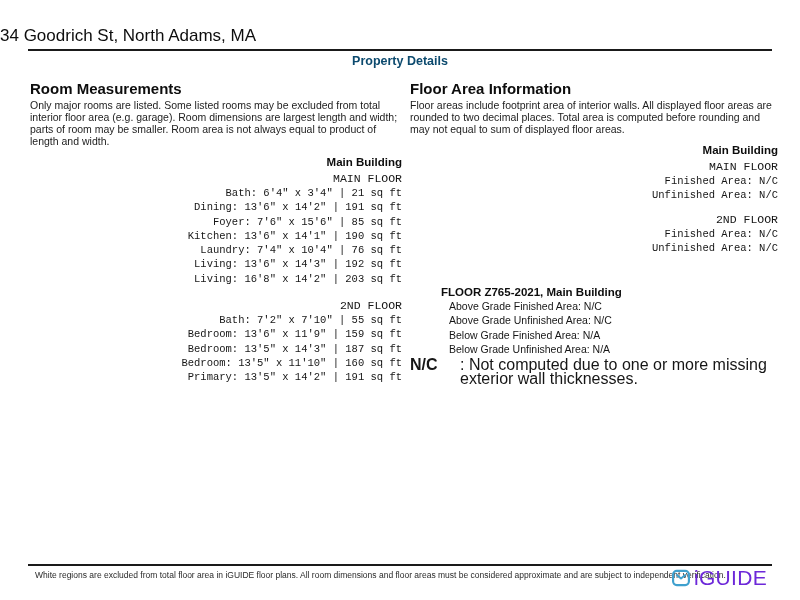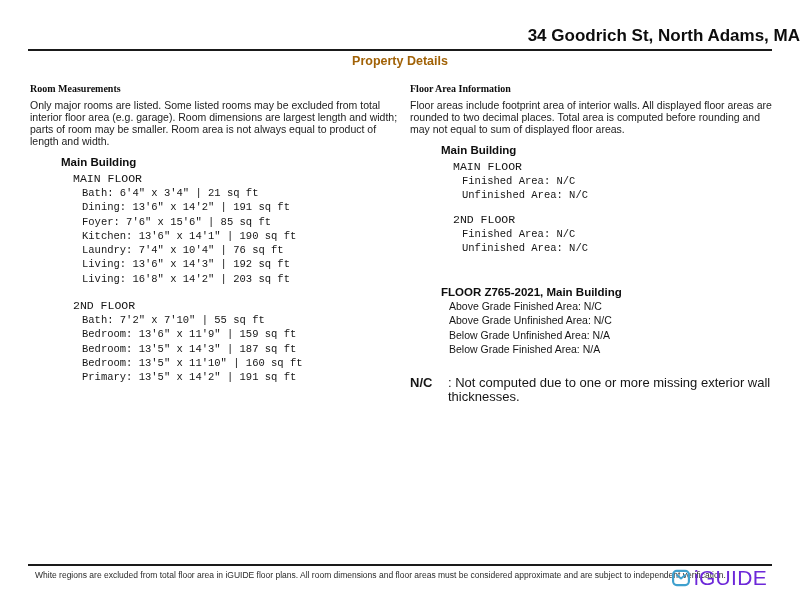--- a/index.html
+++ b/index.html
@@ -9,57 +9,56 @@
     height: 600px;
     background: #ffffff;
     overflow: hidden;
     font-family: "Liberation Sans", sans-serif;
     color: #111111;
   }
   
   .title {
     position: absolute;
     top: 26px; left: 0; width: 100%;
-    text-align: right;
+    text-align: left;
     font-size: 17px;
-    font-weight: bold;
+    font-weight: normal;
     color: #0d0d0d;
   }
   .header-rule {
     position: absolute;
     top: 49px; left: 28px; right: 28px;
     height: 2px;
     background: #1a1a1a;
   }
   .subtitle {
     position: absolute;
     top: 54px; left: 0; width: 100%;
     text-align: center;
     font-size: 12.5px;
     font-weight: bold;
-    color: #a16207;
+    color: #0c4a6e;
   }
   
   .col { position: absolute; top: 82px; }
   .col-left  { left: 30px;  width: 372px; }
   .col-right { left: 410px; width: 368px; }
   .col-heading {
-    font-size: 10px;
+    font-size: 15px;
     font-weight: bold;
     line-height: 14px;
     color: #0d0d0d;
-    font-family: Liberation Serif, serif;
   }
   .col-desc {
     margin-top: 3px;
     font-size: 10.5px;
     line-height: 12px;
     color: #1c1c1c;
   }
-  .building { margin-top: 8px; padding-left: 31px; }
+  .building { margin-top: 8px; padding-left: 31px; text-align: right; }
   .building-name, .ansi-heading {
     font-size: 11.5px;
     font-weight: bold;
     line-height: 14px;
     color: #0d0d0d;
   }
   .floor { margin-top: 2px; padding-left: 12px; font-family: Liberation Mono, monospace; }
   .floor-2 { margin-top: 12px; }
   .floor-2r { margin-top: 9px; }
   .floor-name { font-size: 11.5px; line-height: 15px; color: #161616; }
@@ -67,25 +66,26 @@
   .room-line, .area-line {
     font-size: 10.5px;
     line-height: 14.3px;
     color: #161616;
     white-space: nowrap;
   }
   .area-list { padding-left: 9px; }
   .ansi-block { margin-top: 30px; padding-left: 31px; }
   .ansi-list { padding-left: 8px; }
   .nc-note {
-    margin-top: 20px;
+    margin-top: 2px;
     display: flex;
-    font-size: 13px;
+    font-size: 16px;
     line-height: 14px;
     color: #161616;
+    gap: 12px;
   }
   .nc-term { font-weight: bold; width: 38px; flex: 0 0 38px; }
   
   .footer-rule {
     position: absolute;
     top: 564px; left: 28px; right: 28px;
     height: 2px;
     background: #1a1a1a;
   }
   .footer-disclaimer {
@@ -181,22 +181,22 @@
           <div class="area-line">Unfinished Area: N/C</div>
         </div>
       </div>
     </div>
 
     <div class="ansi-block">
       <div class="ansi-heading">FLOOR Z765-2021, Main Building</div>
       <div class="ansi-list">
         <div class="area-line">Above Grade Finished Area: N/C</div>
         <div class="area-line">Above Grade Unfinished Area: N/C</div>
+        <div class="area-line">Below Grade Finished Area: N/A</div>
         <div class="area-line">Below Grade Unfinished Area: N/A</div>
-        <div class="area-line">Below Grade Finished Area: N/A</div>
       </div>
     </div>
 
     <div class="nc-note">
       <span class="nc-term">N/C</span>
       <span class="nc-def">: Not computed due to one or more missing exterior wall thicknesses.</span>
     </div>
   </div>
 
   <div class="footer-rule"></div>

